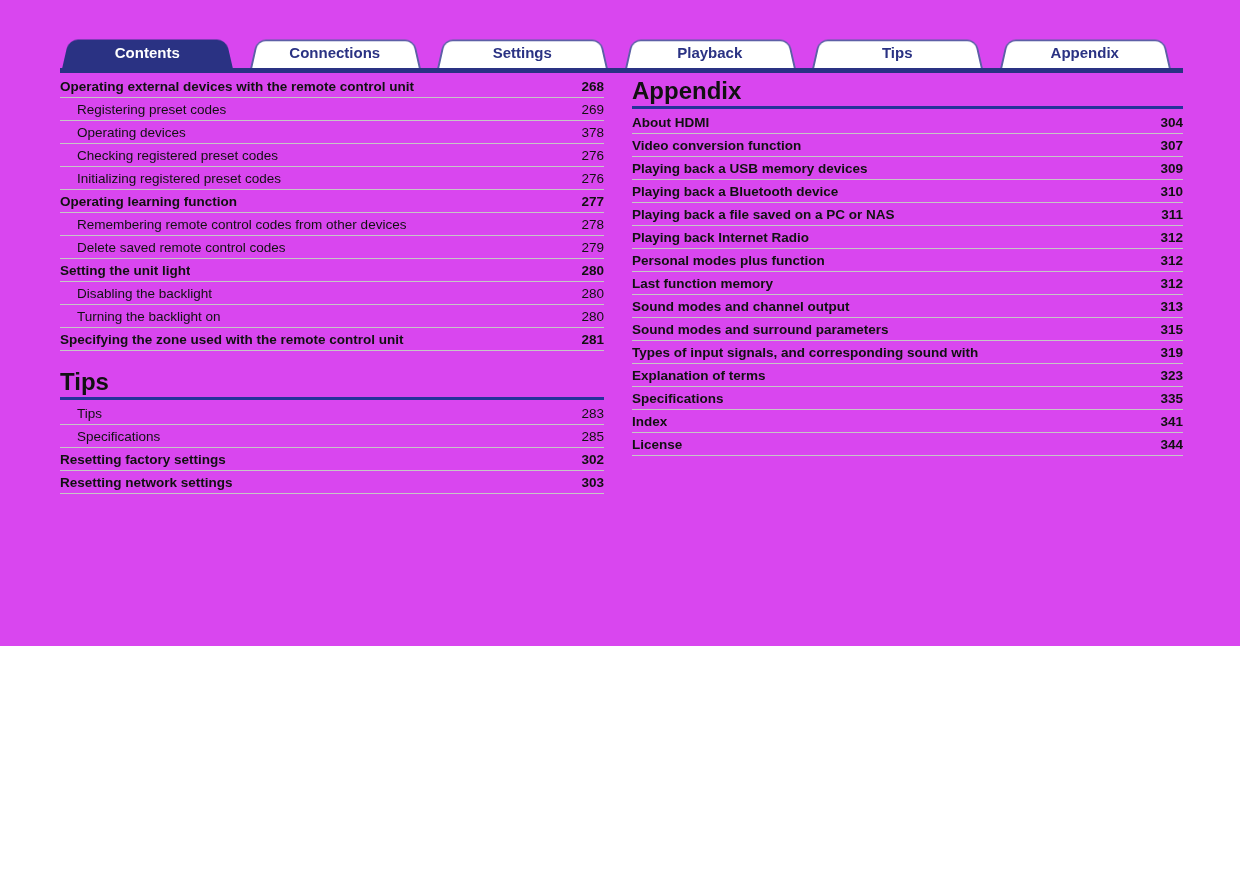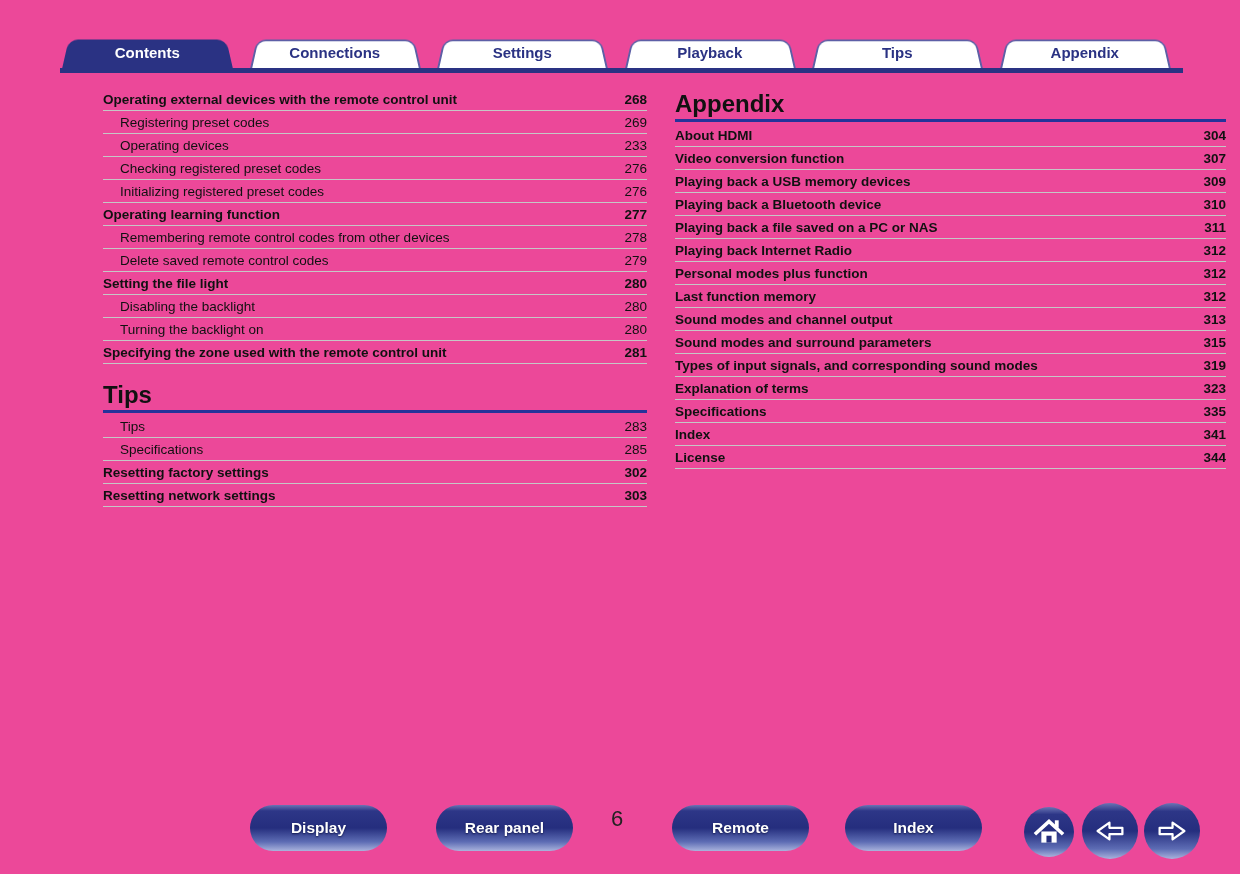--- a/index.html
+++ b/index.html
@@ -1,18 +1,18 @@
 <!DOCTYPE html>
 <html><head>
 <meta charset="utf-8">
 <style>
   * { margin:0; padding:0; box-sizing:border-box; }
   html,body { background:#ffffff; }
   .page {
-    position:relative; width:1240px; height:874px; background:#ec4899;
+    position:relative; width:1240px; height:646px; background:#d946ef;
     font-family:"Liberation Sans", sans-serif; color:#111; overflow:hidden;
   }
 
   
   .tabs {
     position:absolute; left:62px; top:37px; width:1108px; height:32px;
     display:flex; gap:17px;
   }
   .tab { position:relative; flex:1; height:32px; }
   .tab-shape {
@@ -29,21 +29,21 @@
     line-height:31px; text-align:center;
     font-size:15px; font-weight:bold; color:#2a3283;
   }
   .tab.active .tab-label { color:#fff; }
   .tabbar-rule {
     position:absolute; left:60px; top:68px; width:1123px; height:5px;
     background:#2a3283;
   }
 
   
-  .col { position:absolute; top:88px;margin-left:43px; }
+  .col { position:absolute; top:75px; }
   .col-left  { left:60px;  width:544px; }
   .col-right { left:632px; width:551px; }
 
   .trow {
     display:flex; justify-content:space-between; align-items:center;
     height:23px; border-bottom:1px solid #c6c6c6;
     font-size:13.5px; line-height:23px; cursor:pointer;
   }
   .trow .t { white-space:nowrap; overflow:hidden; }
   .trow .p { font-weight:bold; }
@@ -117,21 +117,21 @@
     <div class="trow b">
         <span class="t">Operating external devices with the remote control unit</span>
         <span class="p">268</span>
       </div>
     <div class="trow i">
         <span class="t">Registering preset codes</span>
         <span class="p">269</span>
       </div>
     <div class="trow i">
         <span class="t">Operating devices</span>
-        <span class="p">233</span>
+        <span class="p">378</span>
       </div>
     <div class="trow i">
         <span class="t">Checking registered preset codes</span>
         <span class="p">276</span>
       </div>
     <div class="trow i">
         <span class="t">Initializing registered preset codes</span>
         <span class="p">276</span>
       </div>
     <div class="trow b">
@@ -140,21 +140,21 @@
       </div>
     <div class="trow i">
         <span class="t">Remembering remote control codes from other devices</span>
         <span class="p">278</span>
       </div>
     <div class="trow i">
         <span class="t">Delete saved remote control codes</span>
         <span class="p">279</span>
       </div>
     <div class="trow b">
-        <span class="t">Setting the file light</span>
+        <span class="t">Setting the unit light</span>
         <span class="p">280</span>
       </div>
     <div class="trow i">
         <span class="t">Disabling the backlight</span>
         <span class="p">280</span>
       </div>
     <div class="trow i">
         <span class="t">Turning the backlight on</span>
         <span class="p">280</span>
       </div>
@@ -221,21 +221,21 @@
       </div>
     <div class="trow b">
         <span class="t">Sound modes and channel output</span>
         <span class="p">313</span>
       </div>
     <div class="trow b">
         <span class="t">Sound modes and surround parameters</span>
         <span class="p">315</span>
       </div>
     <div class="trow b">
-        <span class="t">Types of input signals, and corresponding sound modes</span>
+        <span class="t">Types of input signals, and corresponding sound with</span>
         <span class="p">319</span>
       </div>
     <div class="trow b">
         <span class="t">Explanation of terms</span>
         <span class="p">323</span>
       </div>
     <div class="trow b">
         <span class="t">Specifications</span>
         <span class="p">335</span>
       </div>

